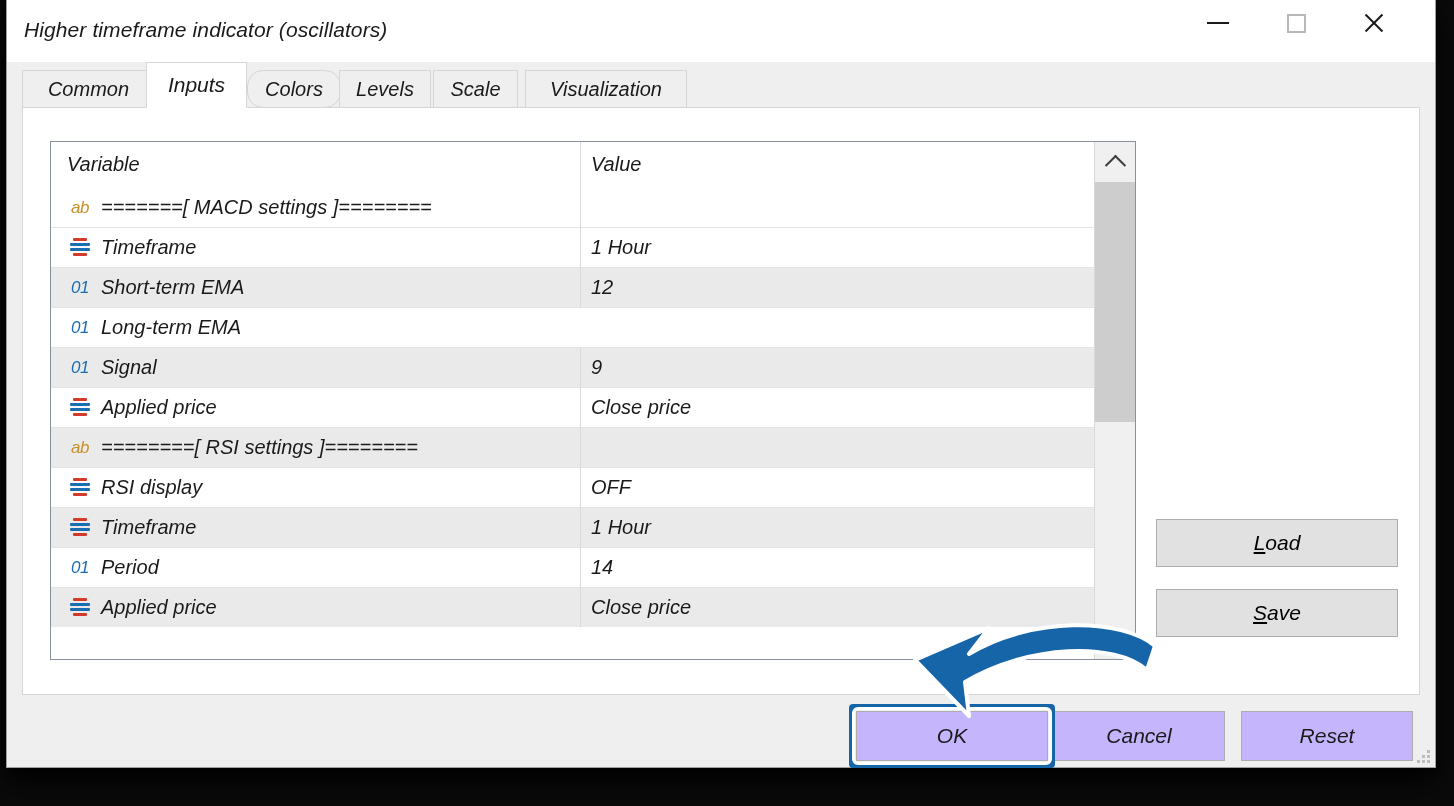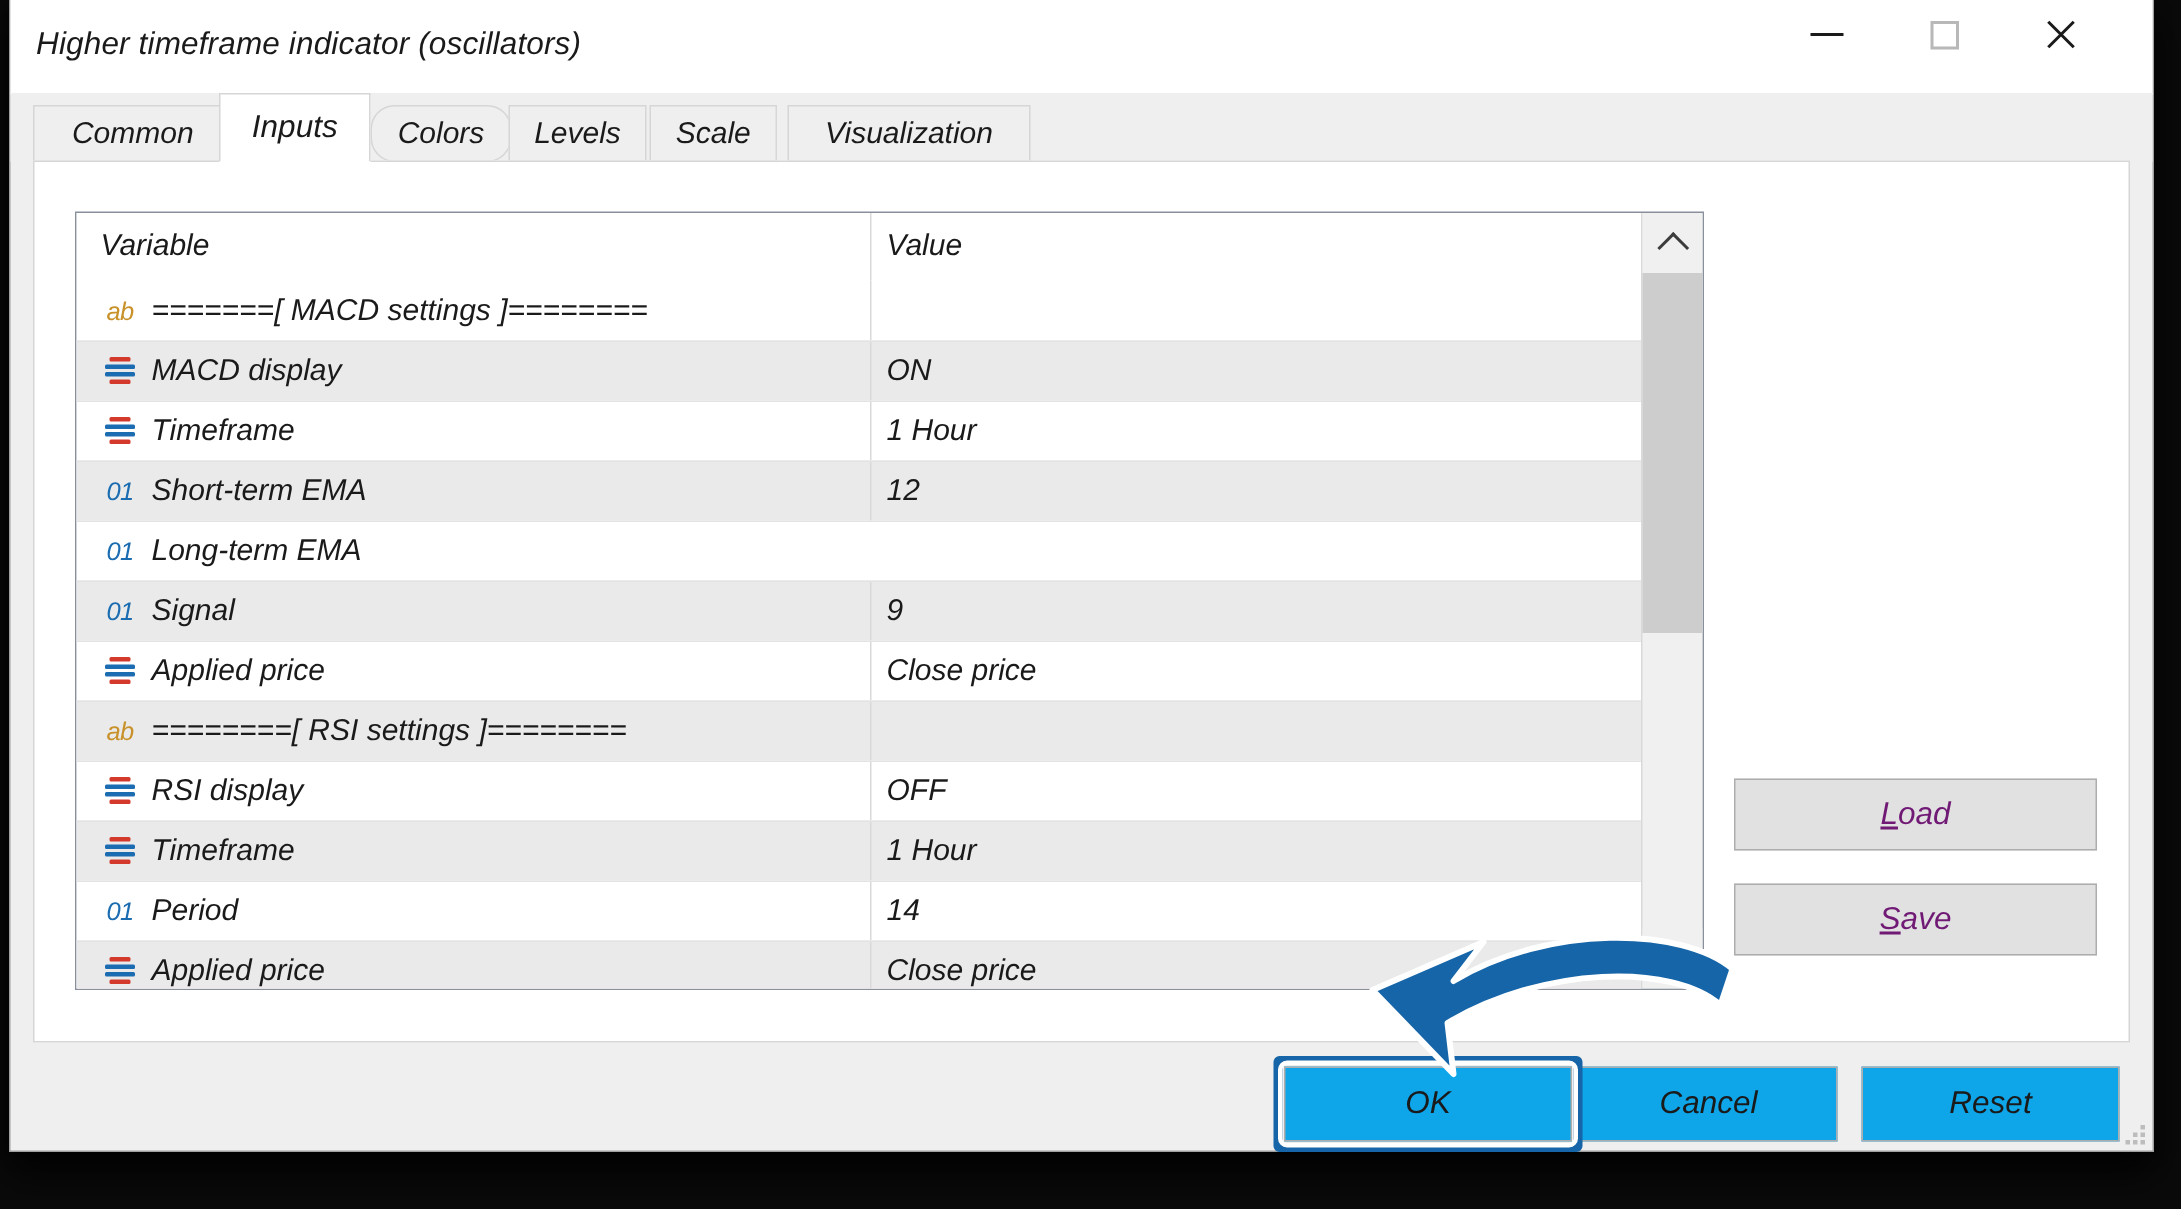--- a/index.html
+++ b/index.html
@@ -290,31 +290,31 @@
     position: absolute;
     width: 242px;
     height: 48px;
     background: #e1e1e1;
     border: 1px solid #adadad;
     box-sizing: border-box;
     display: flex;
     align-items: center;
     justify-content: center;
     font-size: 21px;
-    color: #701a75;
+    color: #000000;
   }
   #btn-load { left: 1133px; top: 411px; }
   #btn-save { left: 1133px; top: 481px; }
   .acc { text-decoration: underline; }
 
   
   .botbtn {
     position: absolute;
     height: 50px;
-    background: #0ea5e9;
+    background: #c4b5fd;
     border: 1px solid #adadad;
     box-sizing: border-box;
     display: flex;
     align-items: center;
     justify-content: center;
     font-size: 21px;
     color: #1a1a1a;
   }
   #btn-ok     { left: 849px; top: 711px; width: 192px; }
   #btn-cancel { left: 1046px; top: 711px; width: 172px; }
@@ -428,34 +428,20 @@
         <div class="grow">
           <div class="gcol-var">
             <span class="vicon">
                 <span class="icon-ab">ab</span>
               </span>
             <span class="vlabel sep">=======[ MACD settings ]========</span>
           </div>
           <div class="gcol-val"></div>
         </div>
 
-        <div class="grow alt ruled">
-          <div class="gcol-var">
-            <span class="vicon">
-                <span class="icon-enum">
-                  <i class="b1"></i>
-                  <i class="b2"></i>
-                  <i class="b3"></i>
-                  <i class="b4"></i>
-                </span>
-              </span>
-            <span class="vlabel">MACD display</span>
-          </div>
-          <div class="gcol-val">ON</div>
-        </div>
 
         <div class="grow ruled">
           <div class="gcol-var">
             <span class="vicon">
                 <span class="icon-enum">
                   <i class="b1"></i>
                   <i class="b2"></i>
                   <i class="b3"></i>
                   <i class="b4"></i>
                 </span>

